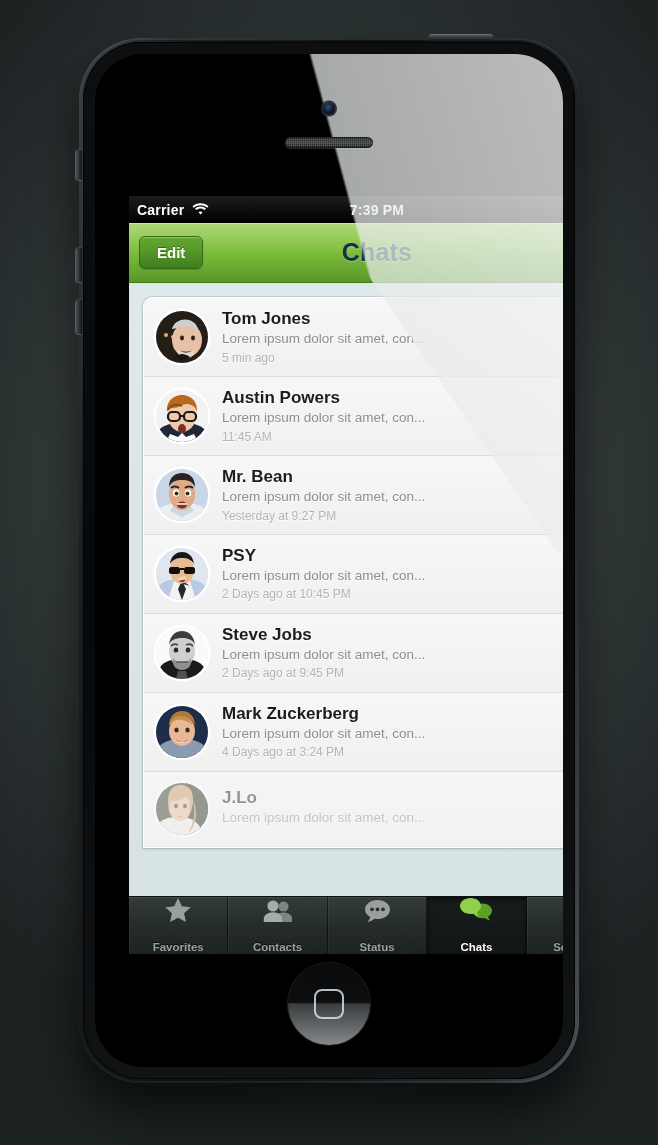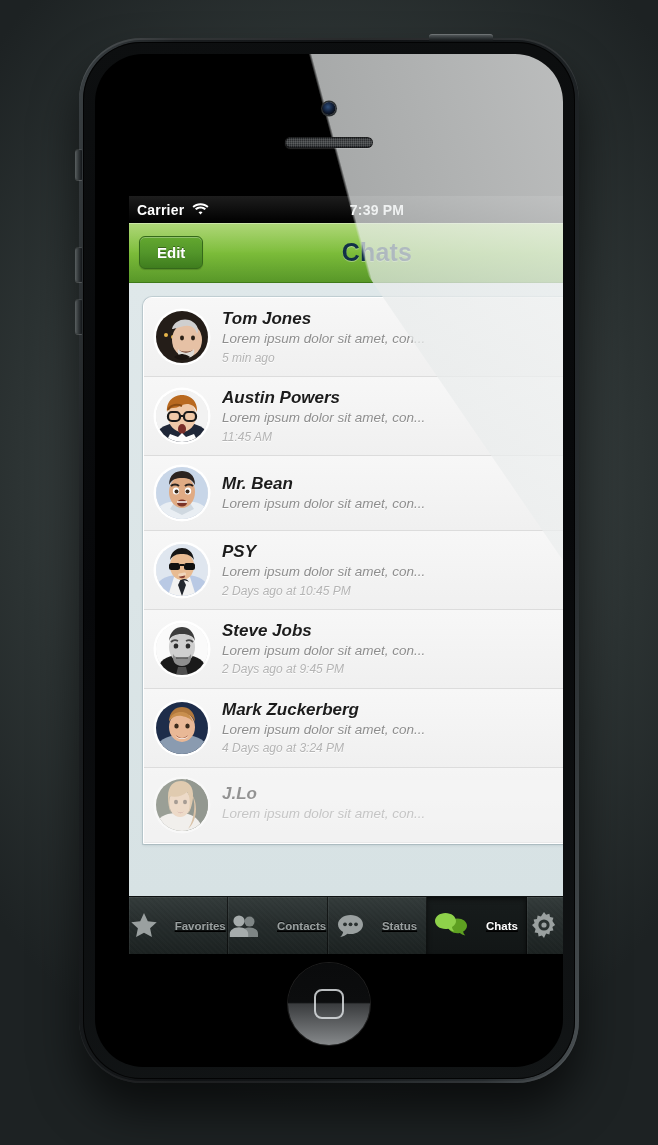--- a/index.html
+++ b/index.html
@@ -187,21 +187,20 @@
     padding:14px 14px 0 14px;
     position:relative;
     overflow:hidden;
   }
   #list-card {
     background:#f4f4f4;
     border-radius:9px 9px 0 0;
     border:1px solid #ffffff;
     box-shadow:0 1px 3px rgba(60,80,90,.22), 0 0 0 1px rgba(150,170,178,.35);
     overflow:hidden;
-    font-style:italic;
   }
   .chat-row {
     display:flex; align-items:center;
     padding:11px 12px;
     border-bottom:1px solid #dcdcdc;
     background:linear-gradient(180deg,#f7f7f7 0%,#f0f0f0 100%);
     cursor:pointer;
     position:relative;
   }
   .avatar {
@@ -238,28 +237,27 @@
     height:58px;
     display:flex;
     background:
       repeating-linear-gradient(45deg, rgba(255,255,255,.012) 0 2px, rgba(0,0,0,.012) 2px 4px),
       linear-gradient(180deg,#333b3a 0%,#252c2c 48%,#1b2120 100%);
     border-top:1px solid #0d1111;
     box-shadow:0 1px 0 rgba(255,255,255,.07) inset;
   }
   .tab {
     flex:1;
-    display:flex; 
+    display:flex; flex-direction:column;
     align-items:center; justify-content:center;
     gap:18px;
     border-right:1px solid rgba(0,0,0,.55);
     box-shadow:1px 0 0 rgba(255,255,255,.05) inset;
     cursor:pointer;
     position:relative;
-    text-decoration:underline;
   }
   .tab:last-child { border-right:none; }
   .tab-label {
     font-size:11.5px; color:#9aa0a0; font-weight:bold;
     text-shadow:0 -1px 0 rgba(0,0,0,.7);
   }
   .tab.active {
     background:linear-gradient(180deg,#171c1c 0%,#121616 100%);
     box-shadow:0 2px 5px rgba(0,0,0,.55) inset;
   }
@@ -383,20 +381,21 @@
                   <circle cx="20.5" cy="24.5" r="2" fill="#3a2a1c"></circle>
                   <circle cx="31.5" cy="24.5" r="2" fill="#3a2a1c"></circle>
                   <path d="M15 19c2-2 6-2 8 0M29 19c2-2 6-2 8 0" stroke="#2b2320" stroke-width="2" fill="none"></path>
                   <ellipse cx="26" cy="36" rx="5" ry="3.5" fill="#7b3327"></ellipse>
                   <path d="M21 35h10" stroke="#fff" stroke-width="1.6"></path>
                 </svg>
               </div>
               <div class="row-text">
                 <div class="row-name">Mr. Bean</div>
                 <div class="row-preview">Lorem ipsum dolor sit amet, con...</div>
+                <div class="row-time">Yesterday at 9:27 PM</div>
               </div>
               <span class="chevron">
                 <svg width="14" height="20" viewBox="0 0 14 20">
                     <path d="M3 2l8 8-8 8" stroke="#b9c2c6" stroke-width="3.4" fill="none" stroke-linecap="square"></path>
                   </svg>
               </span>
             </div>
 
             <div class="chat-row">
               <div class="avatar">

